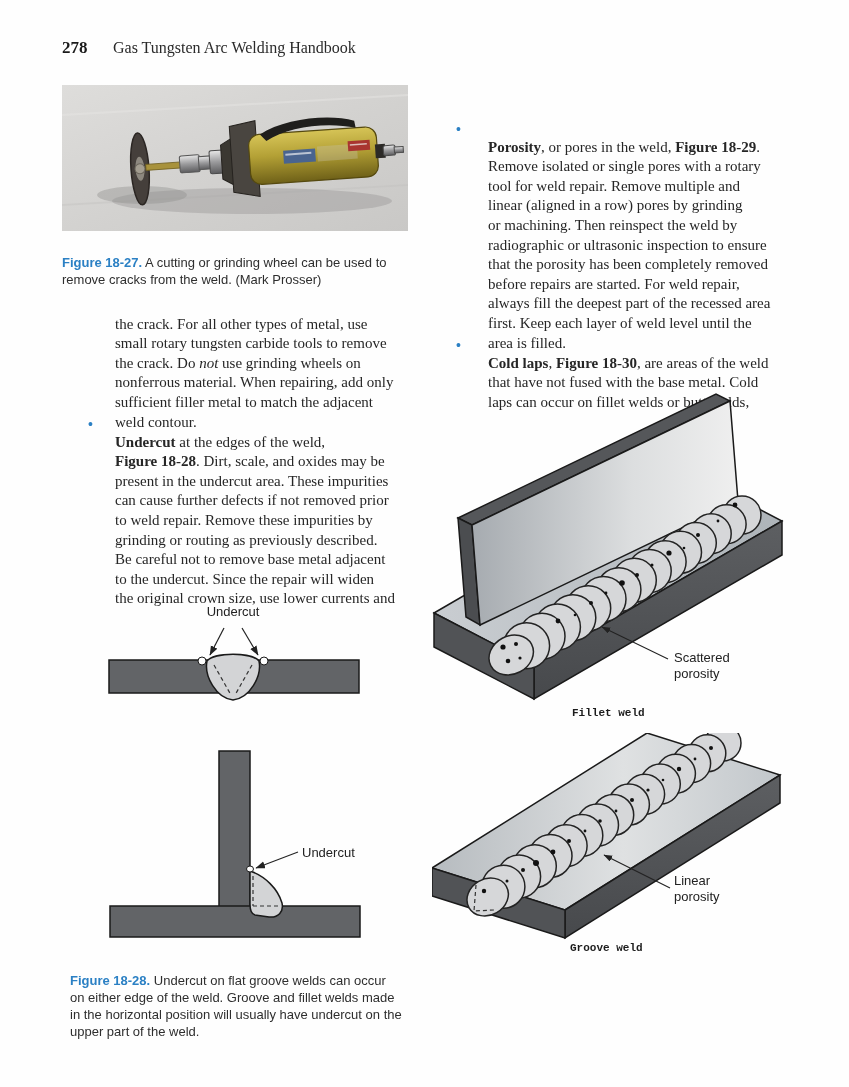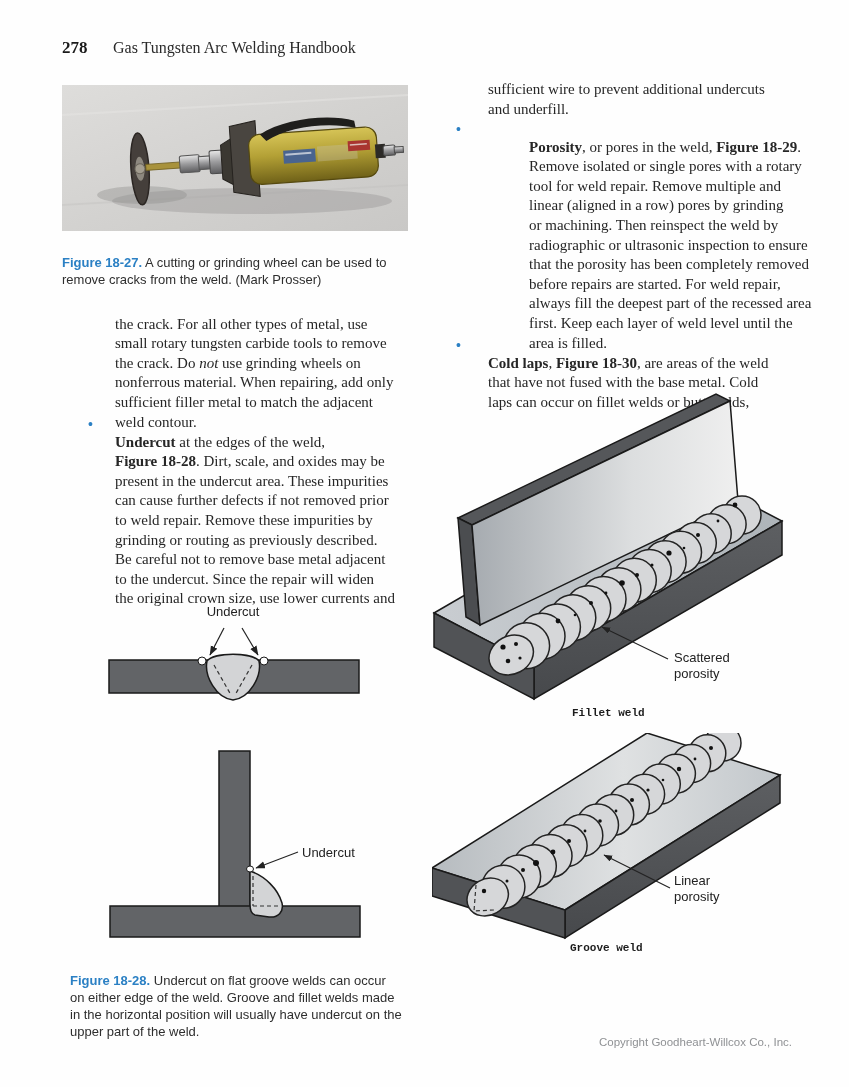--- a/index.html
+++ b/index.html
@@ -140,25 +140,23 @@
   </div>
   <div class="abs dlabel" style="left:302px;top:845px;">Undercut</div>
 
   <div class="abs sans cap" style="left:62px;top:955px;width:382px;margin-left:8px;">
     <span class="b blue">Figure 18-28.</span><span> Undercut on flat groove welds can occur
 on either edge of the weld. Groove and fillet welds made
 in the horizontal position will usually have undercut on the
 upper part of the weld.</span>
   </div>
 
-  <div class="abs serif" style="left:488px;top:80px;width:318px;">sufficient wire to prevent additional undercuts
-and underfill.</div>
 
   <div class="abs bullet" style="left:456px;top:121px;">•</div>
-  <div class="abs serif" style="left:488px;top:118px;width:320px;margin-left:41px;">
+  <div class="abs serif" style="left:488px;top:118px;width:320px;">
     <span class="b">Porosity</span><span>, or pores in the weld, </span><span class="b">Figure 18-29</span><span>.
 Remove isolated or single pores with a rotary
 tool for weld repair. Remove multiple and
 linear (aligned in a row) pores by grinding
 or machining. Then reinspect the weld by
 radiographic or ultrasonic inspection to ensure
 that the porosity has been completely removed
 before repairs are started. For weld repair,
 always fill the deepest part of the recessed area
 first. Keep each layer of weld level until the
@@ -299,15 +297,14 @@
         <circle cx="52" cy="158" r="2.2"></circle>
       </g>
       <line x1="238" y1="155" x2="172" y2="122" stroke="#222" stroke-width="1.1" marker-end="url(#arr)"></line>
     </svg>
   </div>
   <div class="abs dlabel" style="left:674px;top:873px;">Linear
 porosity</div>
   <div class="abs dcap" style="left:570px;top:942px;">Groove weld</div>
 
 
-  <div class="abs copyright" style="left:432px;top:1036px;width:360px;">Copyright Goodheart-Willcox Co., Inc.</div>
 
 </div>
 
 </body></html>

